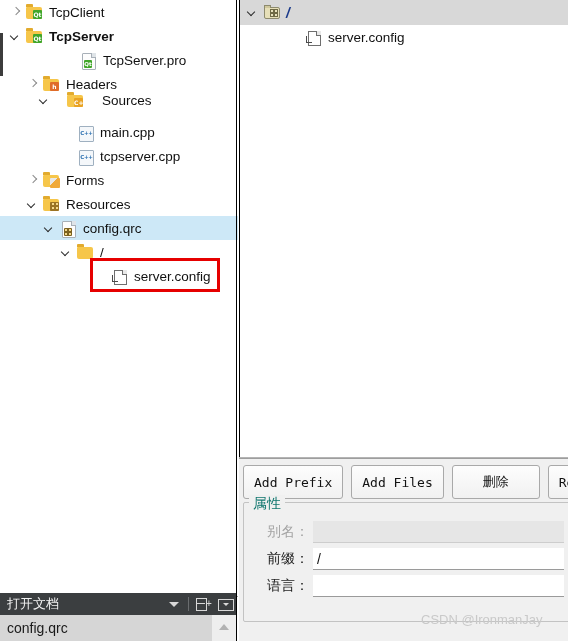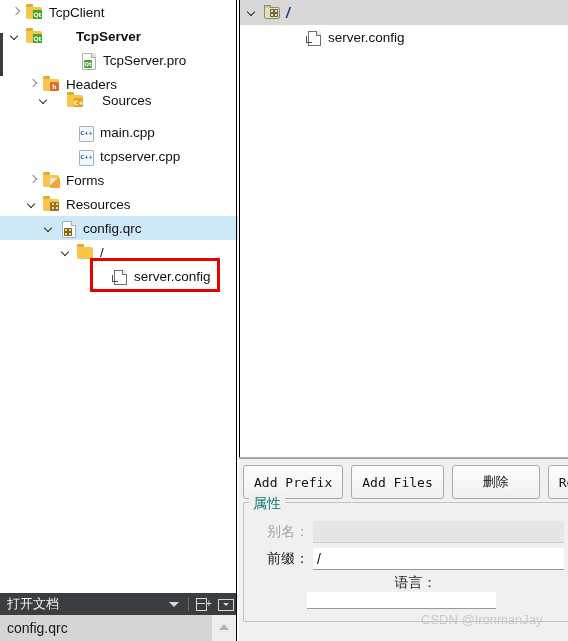--- a/index.html
+++ b/index.html
@@ -39,21 +39,21 @@
     width:5px;height:5px;border-right:1.6px solid #8a8a8a;border-bottom:1.6px solid #8a8a8a;
     transform:rotate(-45deg);
   }
   .twist.d::before{
     content:"";position:absolute;left:1px;top:2px;
     width:5px;height:5px;border-right:1.6px solid #2b2b2b;border-bottom:1.6px solid #2b2b2b;
     transform:rotate(45deg);
   }
   .ico{width:17px;height:15px;flex:0 0 17px;margin-right:6px;position:relative;}
   .lbl{font-size:13.5px;line-height:15px;color:#101010;}
-  .lbl.bold{font-weight:bold;margin-left:27px;}
+  .lbl.bold{font-weight:bold;}
 
   
   .folder{
     position:absolute;left:0;top:2px;width:16px;height:12px;
     background:#f6c64a;border-radius:1px 2px 2px 2px;
   }
   .folder::before{
     content:"";position:absolute;left:0;top:-2.5px;width:7px;height:3px;
     background:#e2ab2e;border-radius:1px 1px 0 0;
   }
@@ -433,21 +433,21 @@
     <div id="group-legend">属性</div>
 
     <div class="frow" style="top:62px;">
       <span class="flabel dim">别名：</span>
       <input class="finput disabled" disabled="" value="" style="">
     </div>
     <div class="frow" style="top:89px;">
       <span class="flabel">前缀：</span>
       <input class="finput" value="/" style="">
     </div>
-    <div class="frow" style="top:116px;flex-direction:column;">
+    <div class="frow" style="top:116px;">
       <span class="flabel">语言：</span>
       <input class="finput" value="" style="">
     </div>
   </div>
   <div id="form-topline"></div>
 
   <div id="watermark">CSDN @IronmanJay</div>
 </div>
 
 </body></html>

